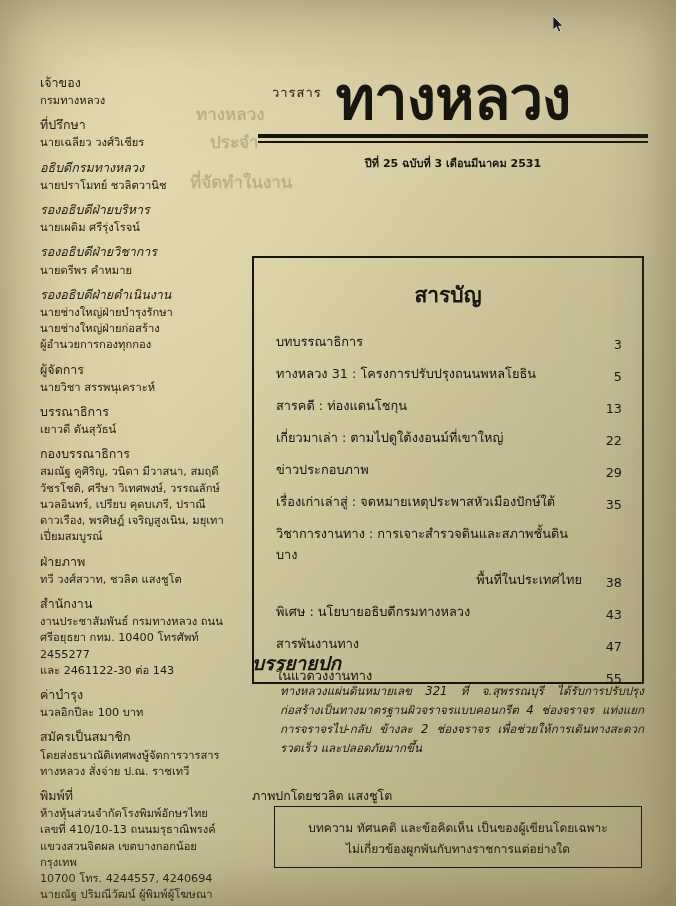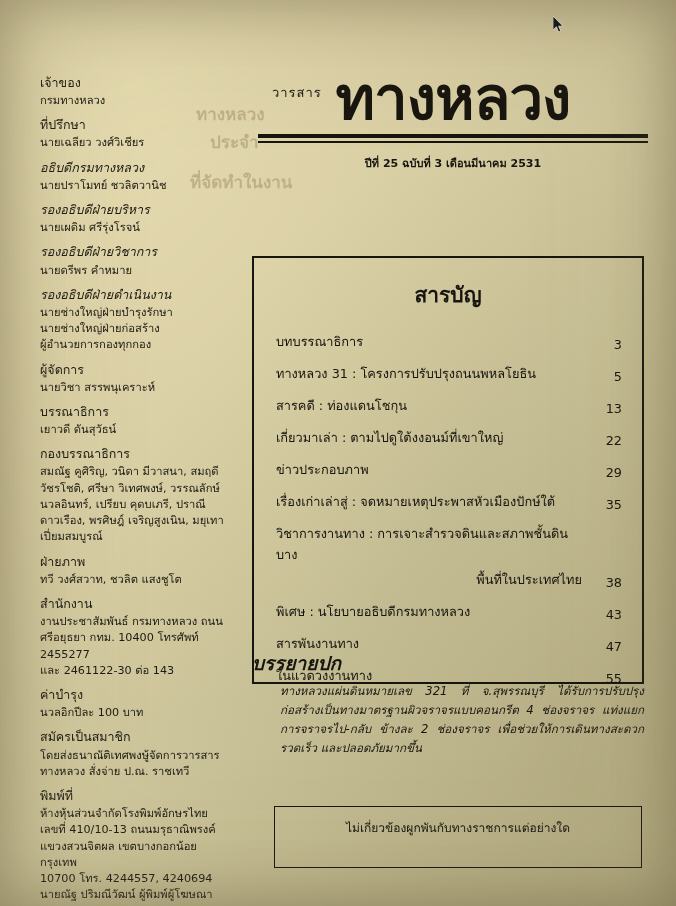--- a/index.html
+++ b/index.html
@@ -338,22 +338,24 @@
           <div class="toc-page">55</div>
         </div>
       </div>
   </div>
 
   <div id="caption">
     <div class="cap-head">บรรยายปก</div>
     <div class="cap-body">ทางหลวงแผ่นดินหมายเลข 321 ที่ จ.สุพรรณบุรี ได้รับการปรับปรุงก่อสร้างเป็นทางมาตรฐานผิวจราจรแบบคอนกรีต 4 ช่องจราจร แท่งแยกการจราจรไป-กลับ ข้างละ 2 ช่องจราจร เพื่อช่วยให้การเดินทางสะดวก รวดเร็ว และปลอดภัยมากขึ้น</div>
   </div>
 
+  <div id="photo-credit">ภาพปกโดยชวลิต แสงชูโต</div>
 
   <div id="disclaimer">
+    <div>บทความ ทัศนคติ และข้อคิดเห็น เป็นของผู้เขียนโดยเฉพาะ</div>
     <div>ไม่เกี่ยวข้องผูกพันกับทางราชการแต่อย่างใด</div>
   </div>
 
   <div class="cursor">
     <svg width="12" height="18" viewBox="0 0 12 18">
       <polygon points="0,0 0,14 3.4,10.8 5.6,16 7.8,15 5.6,10.2 10,10.2" fill="#1a1a1a" stroke="#e8e8e8" stroke-width="0.7"></polygon>
     </svg>
   </div>
 
 </div>

